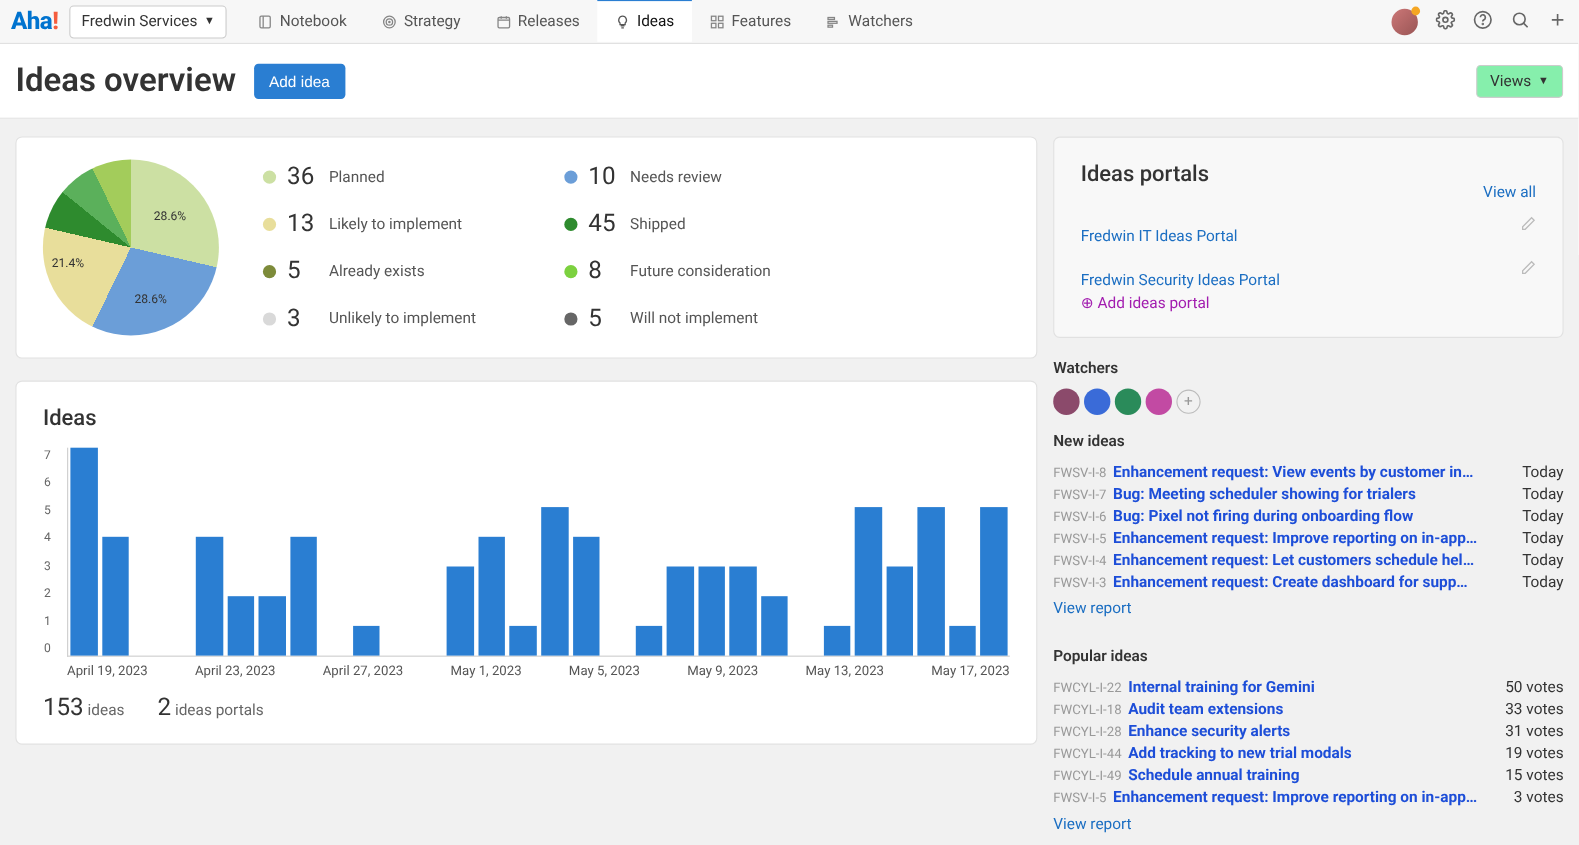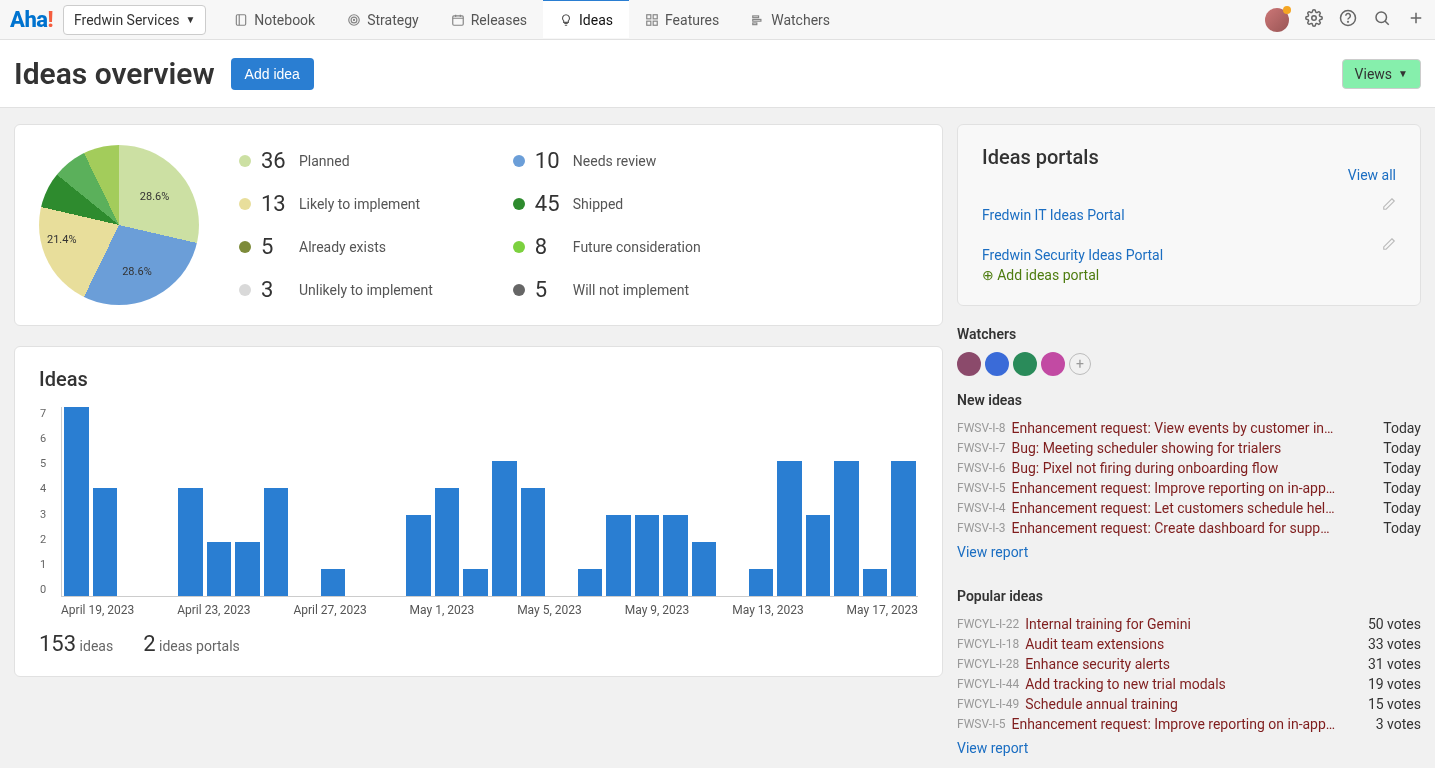--- a/index.html
+++ b/index.html
@@ -47,29 +47,29 @@
   .bars-grid { position: relative; height: 190px; border-left: 1px solid #ccc; border-bottom: 1px solid #ccc; margin-left: 22px; display: flex; align-items: flex-end; gap: 4px; padding: 0 2px; }
   .yaxis { position: absolute; left: -22px; top: 0; bottom: 0; display: flex; flex-direction: column; justify-content: space-between; font-size: 11px; color: #666; }
   .bar { flex: 1; background: #2a7ed2; }
   .xaxis { margin-left: 22px; display: flex; justify-content: space-between; margin-top: 6px; font-size: 12px; color: #555; }
   .stats-row { margin-top: 14px; display: flex; gap: 30px; align-items: baseline; }
   .stats-row .big { font-size: 22px; color: #333; }
   .stats-row .small { color: #666; }
   .right-head { display: flex; justify-content: space-between; align-items: center; }
   .link { color: #1b6ec2; cursor: pointer; margin-top: 20px; }
   .portal-row { display: flex; justify-content: space-between; align-items: center; padding: 2px 0; }
-  .muted { color: #4d7c0f; }
+  .muted { color: #a21caf; }
   .pencil { color: #bbb; cursor: pointer; }
   .section-title { font-weight: 600; color: #333; margin: 16px 0 10px; }
   .watchers { display: flex; gap: 4px; align-items: center; }
   .watchers .w-av { width: 24px; height: 24px; border-radius: 50%; }
   .add-circle { width: 22px; height: 22px; border-radius: 50%; border: 1px solid #bbb; display: flex; align-items: center; justify-content: center; color: #999; cursor: pointer; font-size: 14px; }
   .list-row { display: flex; align-items: center; gap: 6px; padding: 2px 0; }
   .list-row .ref { font-size: 12px; color: #999; white-space: nowrap; }
-  .list-row .title { flex: 1; color: #7f1d1d; white-space: nowrap; overflow: hidden; text-overflow: ellipsis; cursor: pointer; }
+  .list-row .title { flex: 1; color: #1d4ed8; white-space: nowrap; overflow: hidden; text-overflow: ellipsis; cursor: pointer; font-weight: bold; }
   .list-row .meta { color: #333; white-space: nowrap; }
   .caret { font-size: 10px; }
   ::-webkit-scrollbar { width: 12px; }
   ::-webkit-scrollbar-thumb { background: #ccc; border-radius: 6px; }
 </style>
 </head>
 <body>
 
 <div class="topbar">
   <div class="logo">Aha<span class="ex">!</span></div>

